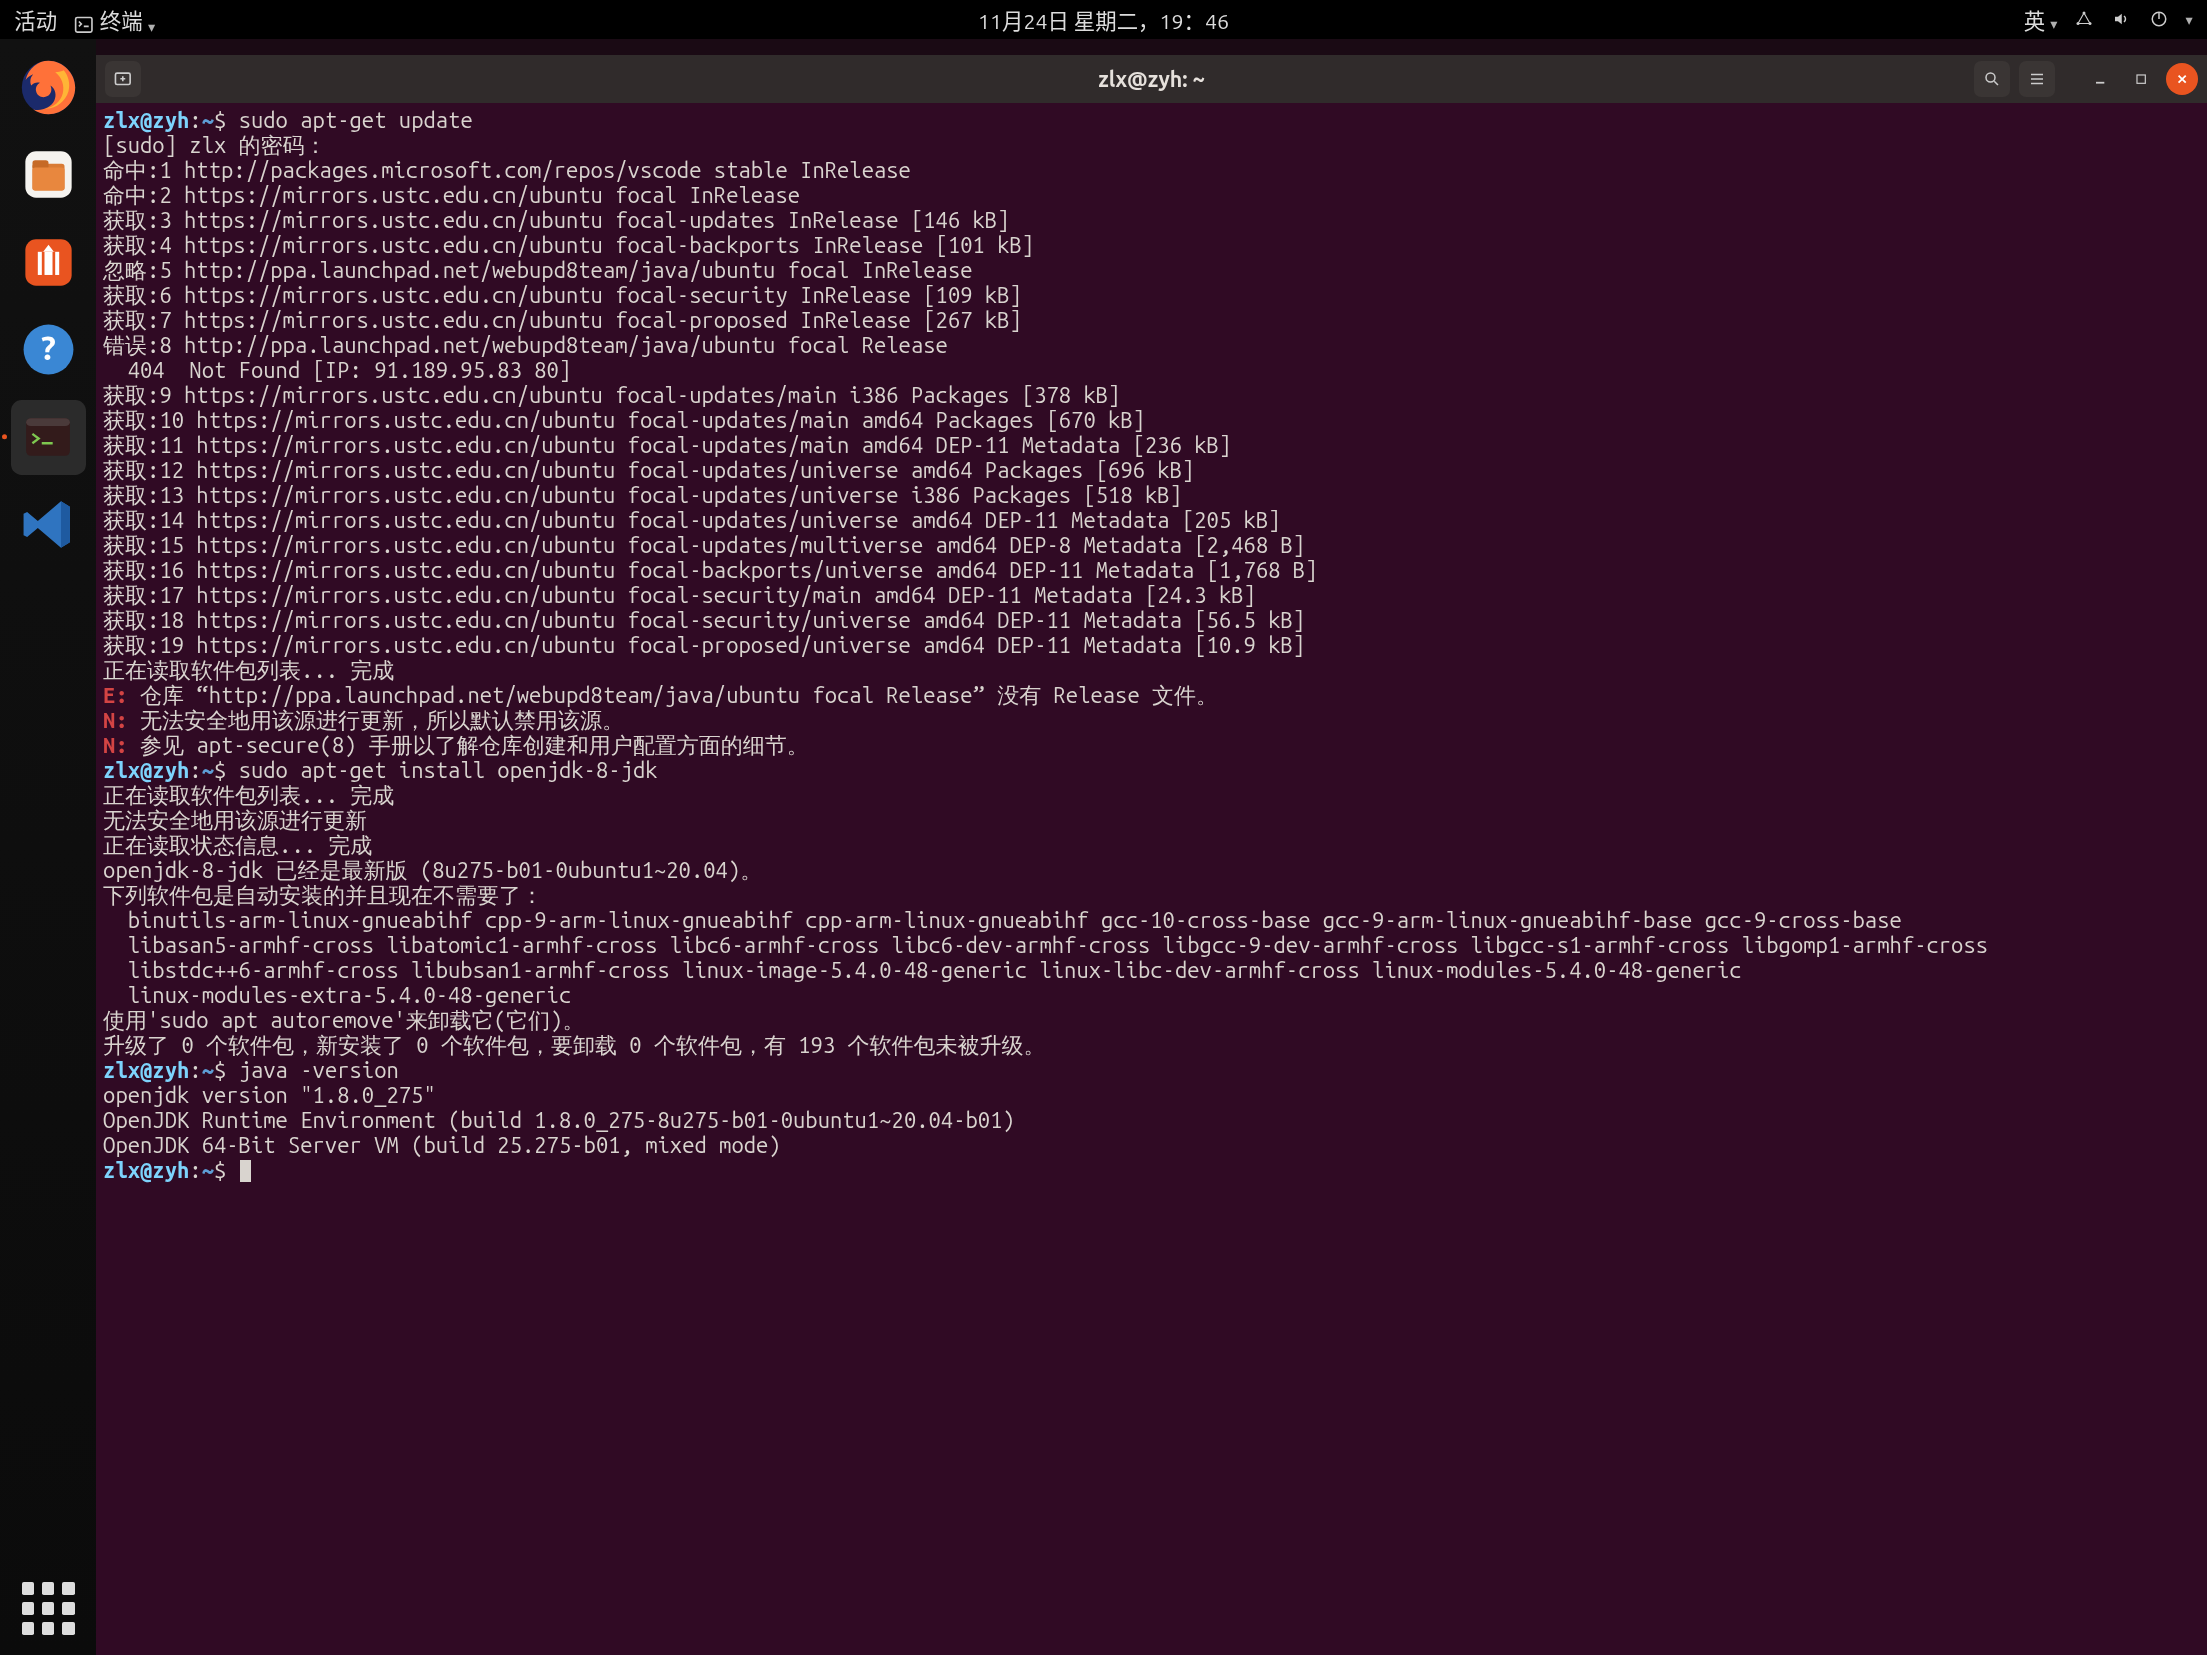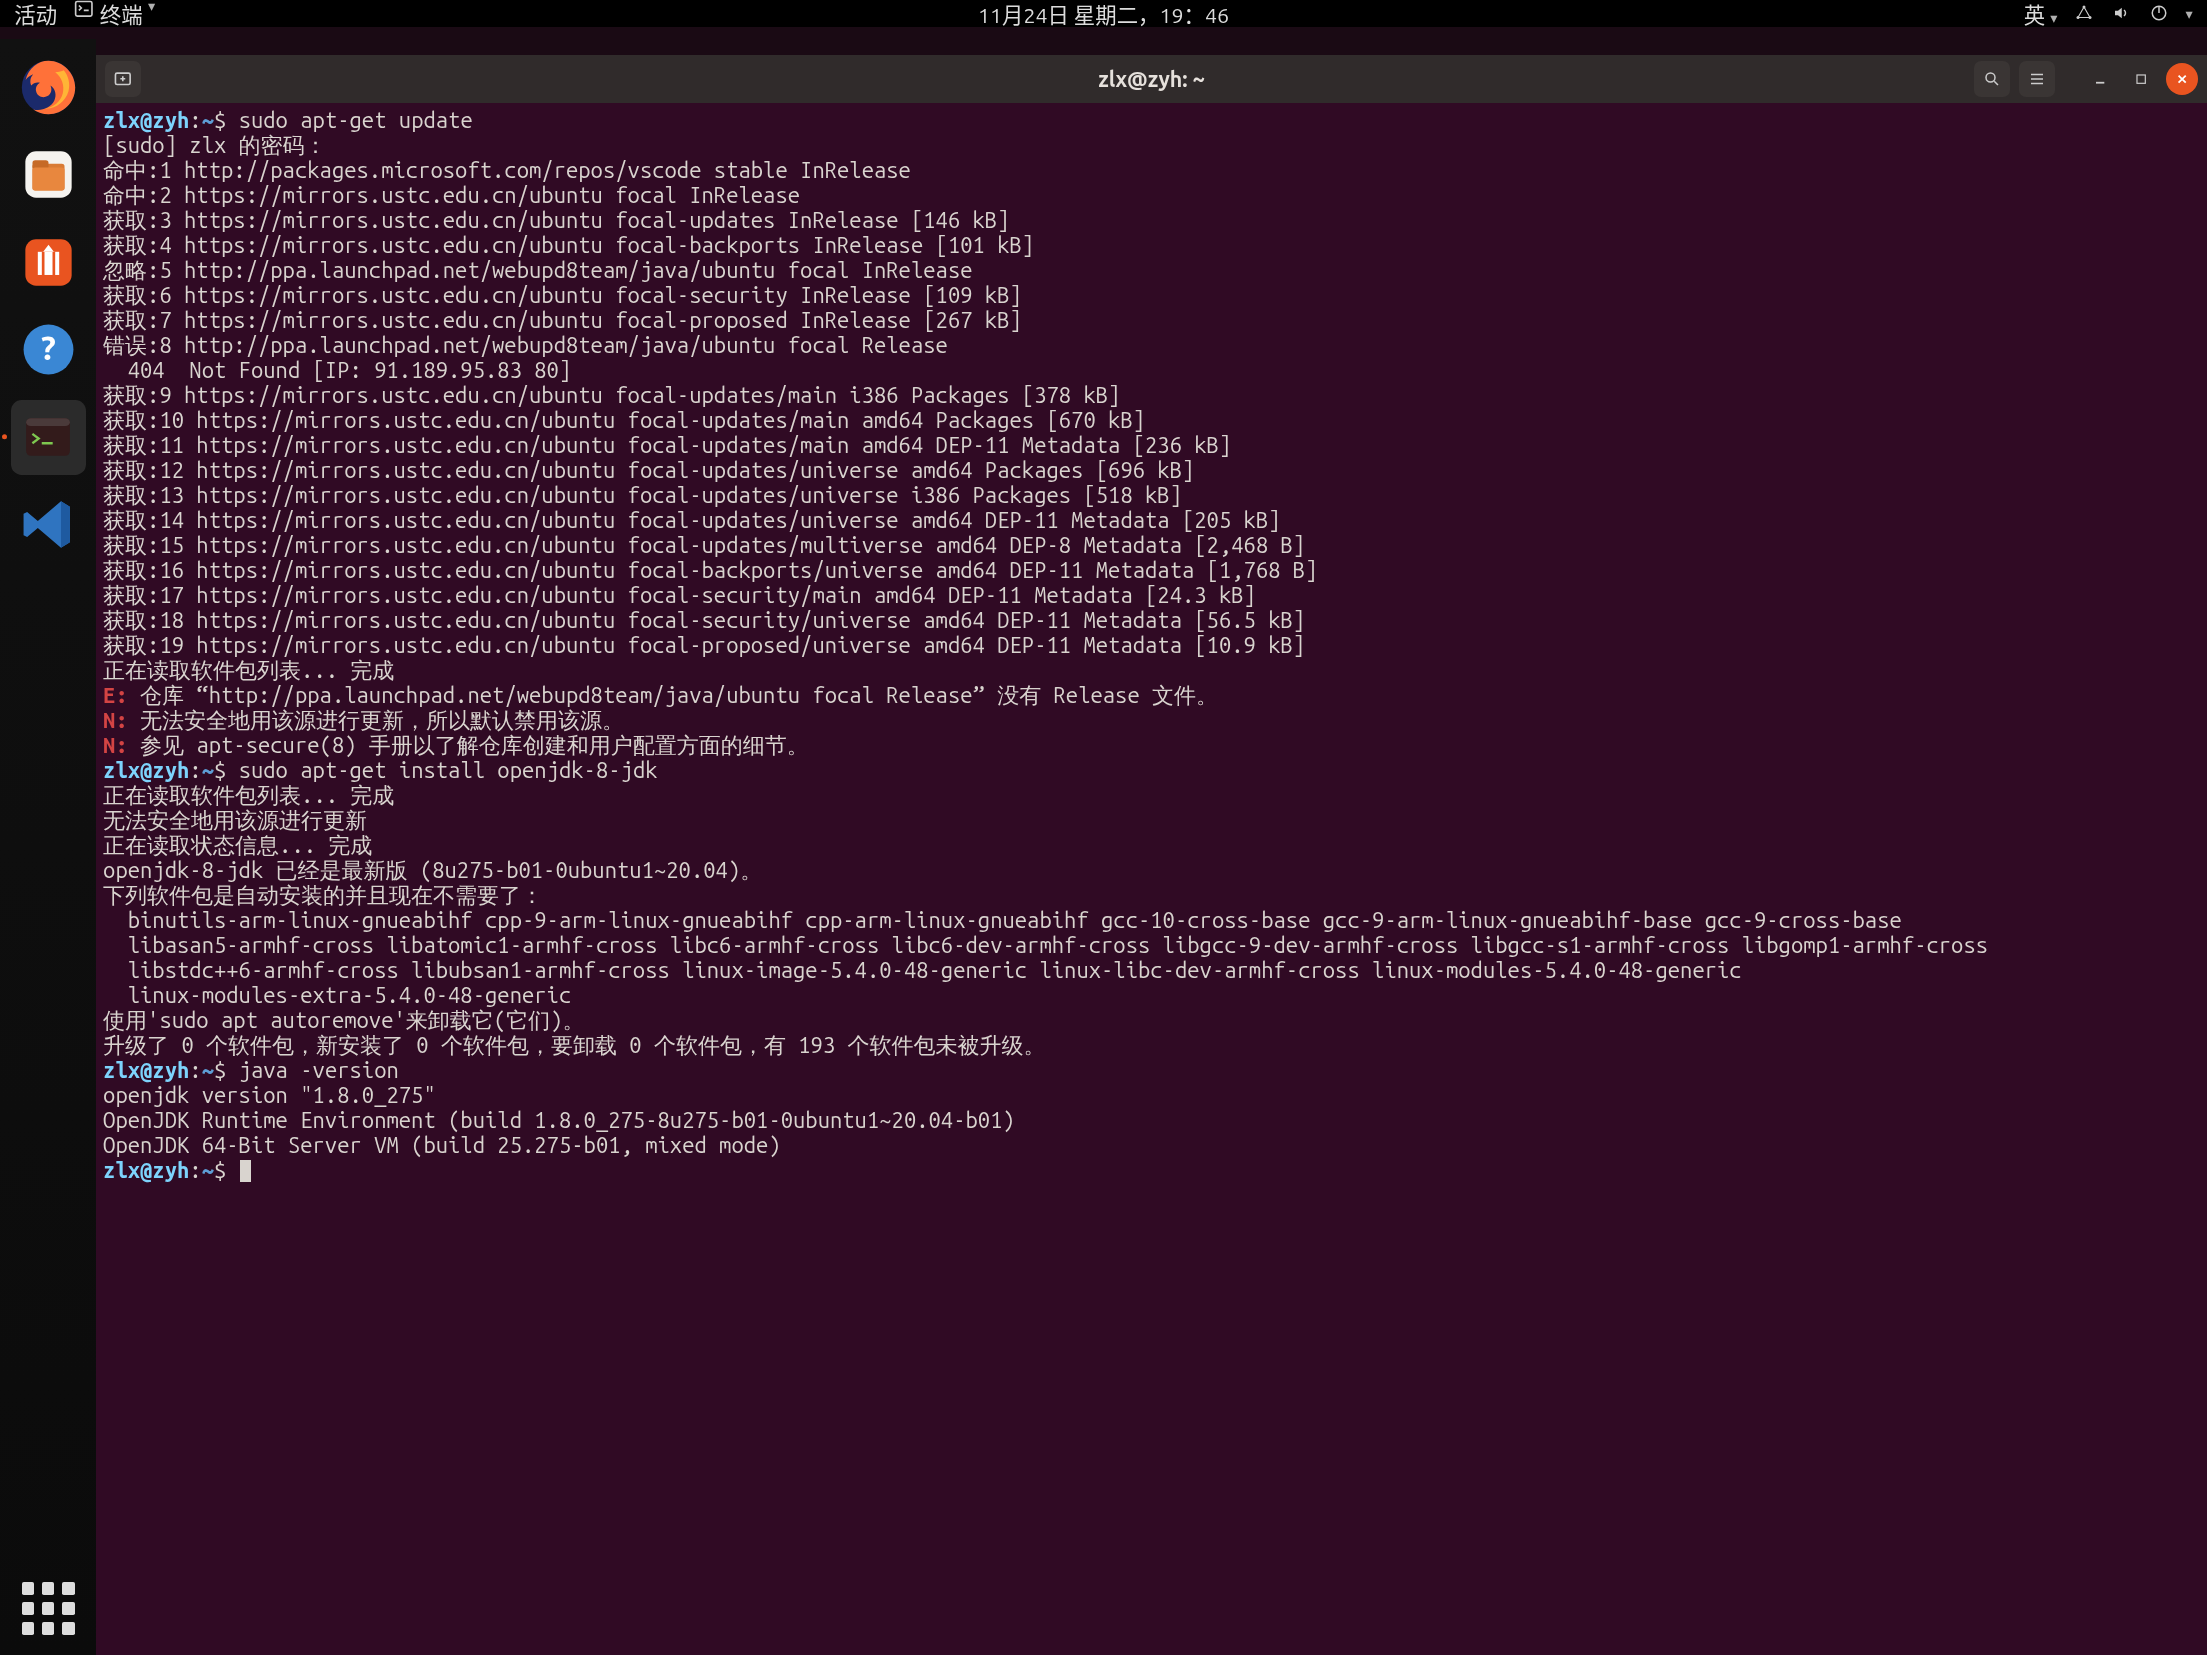--- a/index.html
+++ b/index.html
@@ -6,34 +6,34 @@
     body {
       font-family: "Ubuntu", "Noto Sans CJK SC", sans-serif;
       background: #1a0a14;
       width: 2207px;
       height: 1656px;
       position: relative;
       overflow: hidden;
     }
     
     .topbar {
-      height: 27px;
+      height: 39px;
       background: #000;
       color: #dcdcdc;
       display: flex;
       align-items: center;
       justify-content: space-between;
       padding: 0 14.3px;
       font-size: 21.4px;
       position: relative;
       z-index: 10;
     }
     .topbar-left, .topbar-right { display: flex; align-items: center; gap: 16px; }
     .topbar-center { position: absolute; left: 50%; transform: translateX(-50%); }
-    .app-indicator { display: flex; align-items: flex-start; gap: 5.3px; }
+    .app-indicator { display: flex; align-items: flex-end; gap: 5.3px; }
     .topbar .icon { display: inline-flex; align-items: center; justify-content: center; width: 21.4px; height: 21.4px; }
     .dropdown-arrow { font-size: 14.3px; opacity: .8; }
     
     .dock {
       position: absolute;
       left: 0;
       top: 39px;
       bottom: 0;
       width: 96px;
       background: linear-gradient(#111,#0b0b0b);

